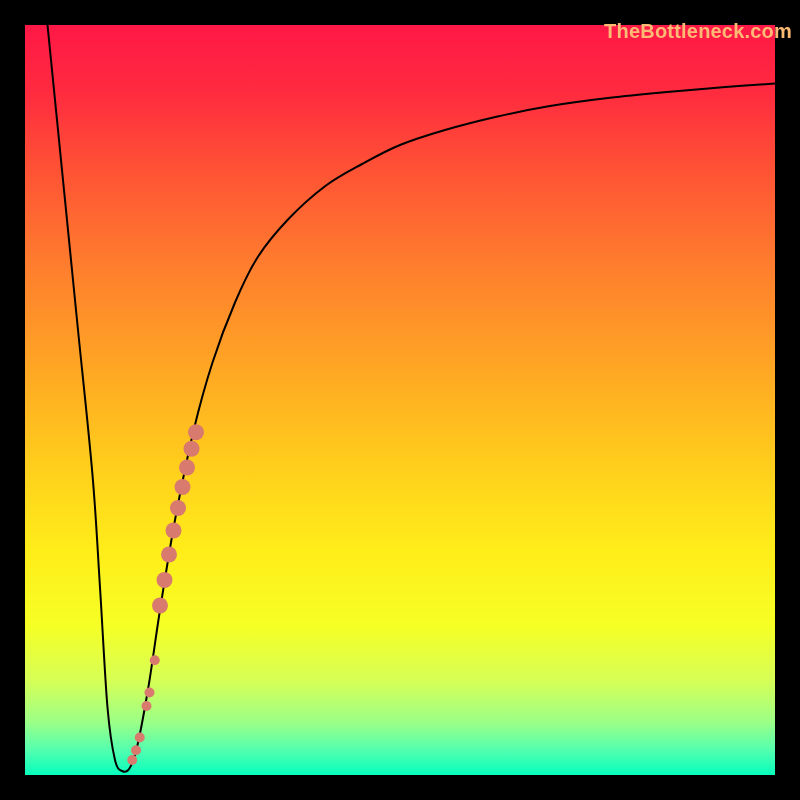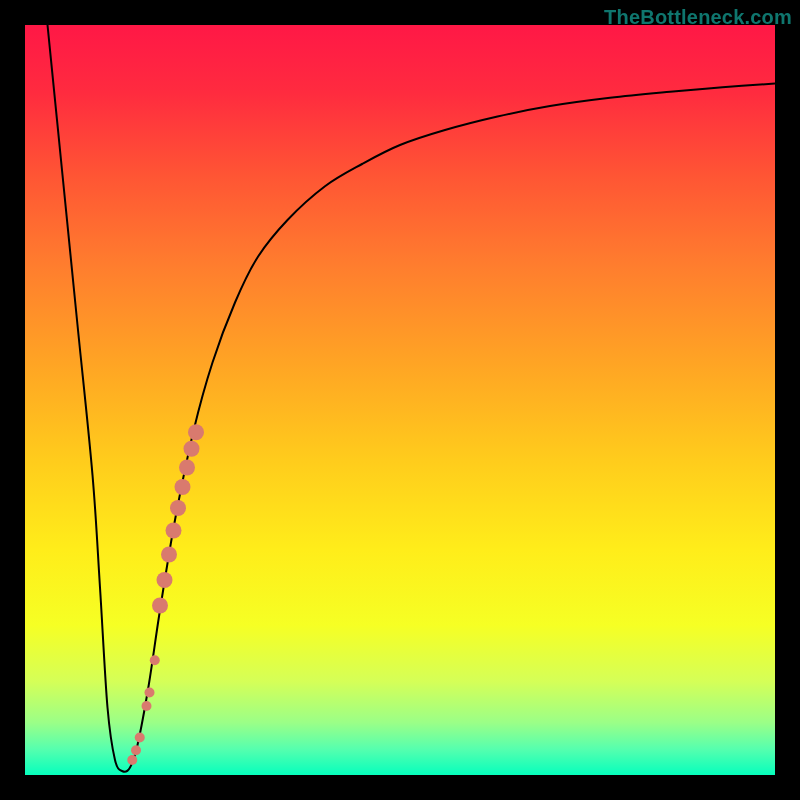--- a/index.html
+++ b/index.html
@@ -12,23 +12,23 @@
     font-family: Arial, Helvetica, sans-serif;
   }
   .frame {
     position: relative;
     width: 800px;
     height: 800px;
     background: #000;
   }
   .watermark {
     position: absolute;
-    top: 6px;
+    top: 20px;
     right: 8px;
-    color: #0f766e;
+    color: #fdba74;
     font-size: 20px;
     font-weight: 600;
     letter-spacing: 0.2px;
     z-index: 30;
     user-select: none;
   }
   .plot-area {
     position: absolute;
     left: 25px;
     top: 25px;

